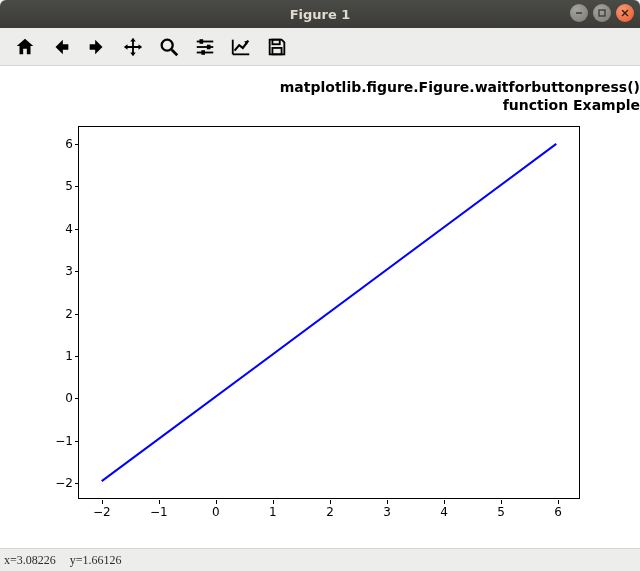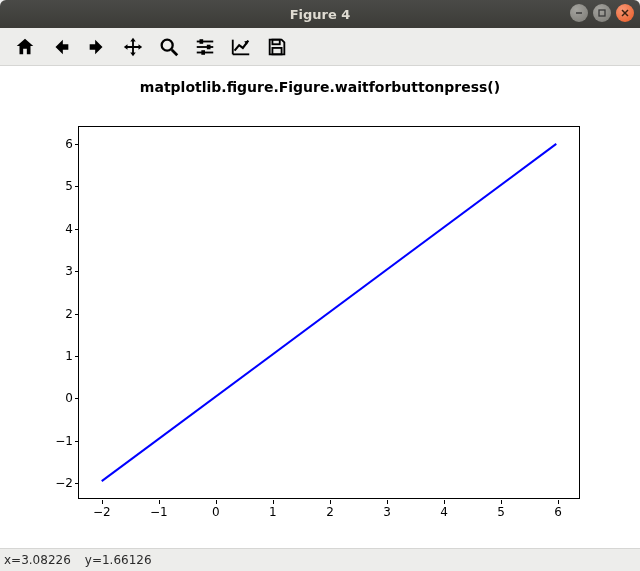--- a/index.html
+++ b/index.html
@@ -67,21 +67,21 @@
       background: #ffffff;
       width: 640px;
       height: 482px;
       position: relative;
     }
     .chart-title {
       position: absolute;
       top: 13px;
       left: 0;
       right: 0;
-      text-align: center;
+      text-align: right;
       font-weight: bold;
       font-size: 14px;
       line-height: 1.25;
     }
     .axes {
       position: absolute;
       left: 78px;
       top: 60px;
       width: 502px;
       height: 373px;
@@ -125,27 +125,28 @@
     .statusbar {
       height: 23px;
       background: #ededeb;
       border-top: 1px solid #d6d6d4;
       font-size: 12px;
       display: flex;
       align-items: center;
       padding-left: 4px;
       color: #2b2b2b;
       gap: 14px;
+      font-family: Liberation Serif, serif;
     }
   </style>
 </head>
 <body>
 
 <div class="titlebar">
-  <span class="titlebar-title">Figure 4</span>
+  <span class="titlebar-title">Figure 1</span>
   <div class="window-controls">
     <div class="window-btn btn-min">
         <svg width="10" height="10">
           <line x1="2" y1="5" x2="8" y2="5" stroke="#3a3a3a" stroke-width="1.5"></line>
         </svg>
       </div>
     <div class="window-btn btn-max">
         <svg width="10" height="10">
           <rect x="2" y="2" width="6" height="6" fill="none" stroke="#3a3a3a" stroke-width="1.3"></rect>
         </svg>
@@ -209,20 +210,21 @@
         <path d="M4 4 L17 4 L20 7 L20 20 L4 20 Z" fill="none" stroke="#000" stroke-width="2"></path>
         <rect x="7" y="4" width="8" height="5" fill="none" stroke="#000" stroke-width="2"></rect>
         <rect x="7" y="13" width="10" height="7" fill="none" stroke="#000" stroke-width="2"></rect>
       </svg>
   </div>
 </div>
 
 <div class="plot-area">
   <div class="chart-title">
     <span>matplotlib.figure.Figure.waitforbuttonpress()</span><br>
+    <span>function Example</span>
   </div>
   <div class="axes">
 
     <span class="tick-y" style="top:16.95px">6</span>
       <div class="tick-y-mark" style="top:16.95px"></div>
     <span class="tick-y" style="top:59.34px">5</span>
       <div class="tick-y-mark" style="top:59.34px"></div>
     <span class="tick-y" style="top:101.73px">4</span>
       <div class="tick-y-mark" style="top:101.73px"></div>
     <span class="tick-y" style="top:144.11px">3</span>

